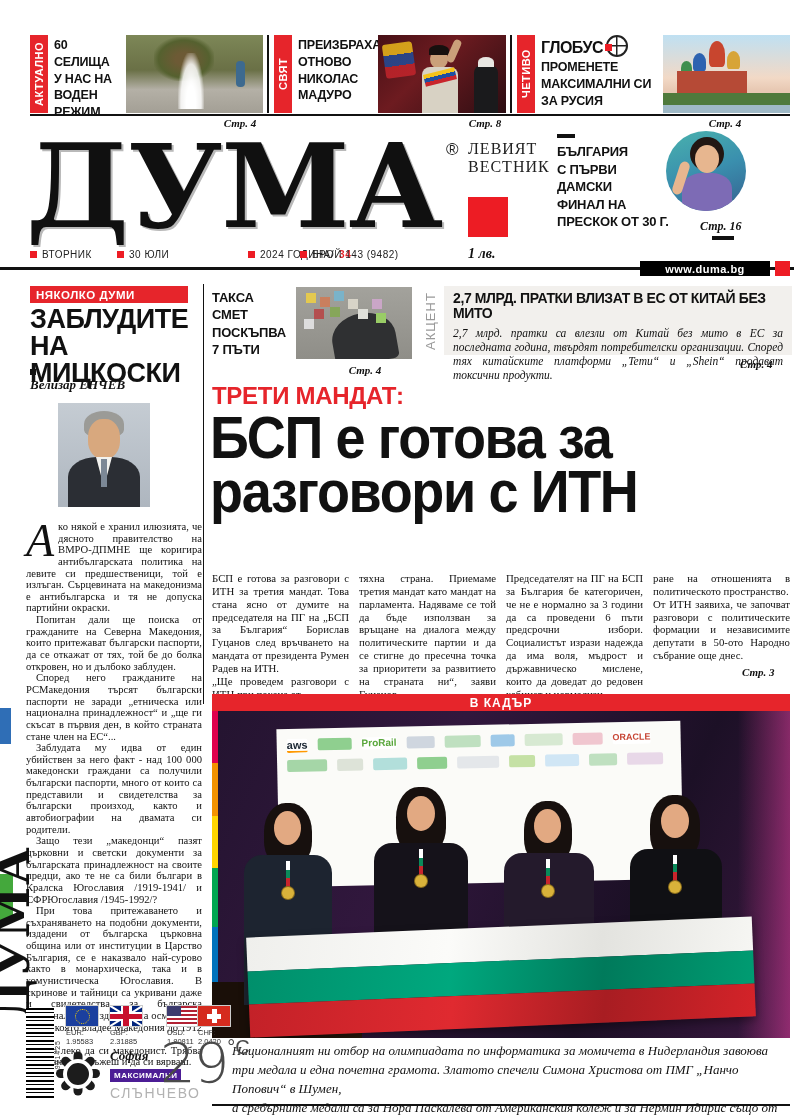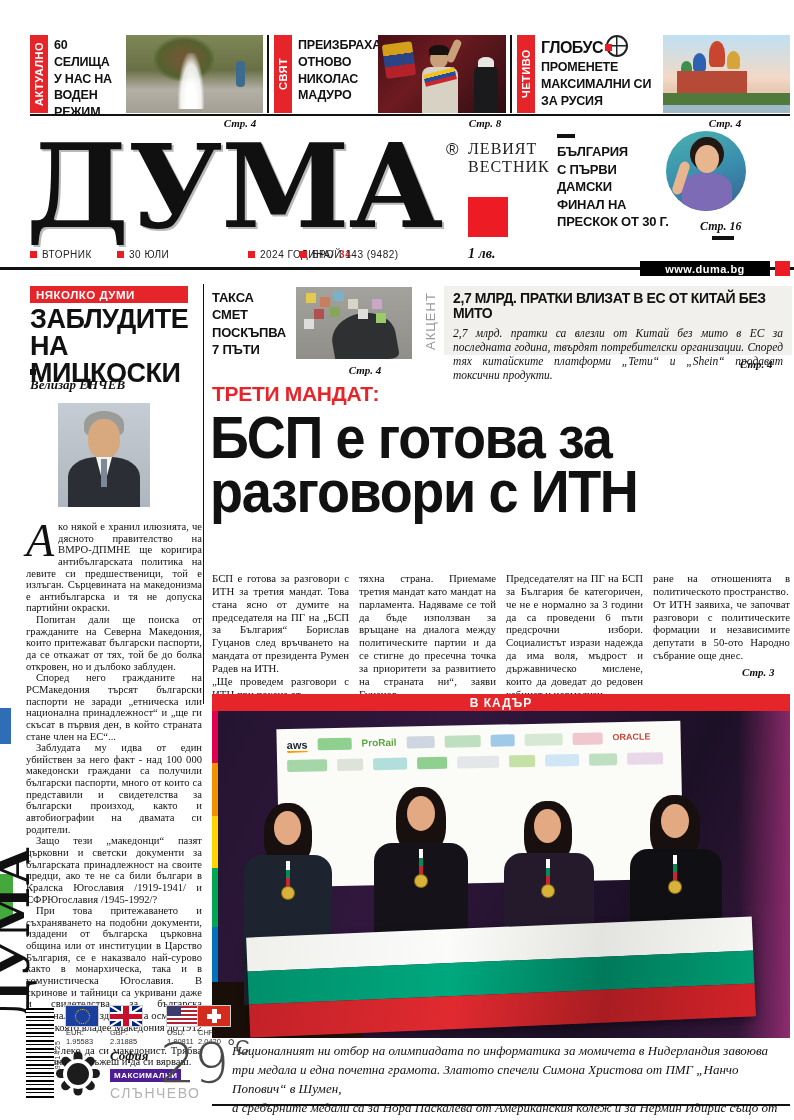--- a/index.html
+++ b/index.html
@@ -37,21 +37,21 @@
   .op-text p.first{text-indent:0;}
   .dropcap{float:left;font-family:"Liberation Serif",serif;font-style:italic;font-size:46px;line-height:.8;
            padding:2px 4px 0 0;}
   
   .acc-label{color:#9a9a9a;font-size:13px;letter-spacing:1px;writing-mode:vertical-rl;transform:rotate(180deg);
              display:flex;align-items:center;justify-content:center;}
   .acc-box{background:#f2f0ed;padding:5px 9px 6px 9px;}
   .acc-title{font-size:14px;font-weight:bold;letter-spacing:-0.4px;line-height:1.1;}
   .acc-text{font-family:"Liberation Serif",serif;font-style:italic;font-size:11.5px;line-height:1.22;text-align:justify;margin-top:4px;}
   
-  .lead-kicker{color:#e6252b;font-size:21px;font-weight:bold;letter-spacing:-0.3px;}
+  .lead-kicker{color:#e6252b;font-size:24px;font-weight:bold;letter-spacing:-0.3px;}
   .lead-line{font-size:60px;font-weight:bold;letter-spacing:-1.5px;line-height:1;transform:scaleX(.9);transform-origin:0 0;white-space:nowrap;}
   .subhead{font-size:17px;line-height:1.25;color:#1c1c1c;}
   .lead-cols{display:flex;gap:10px;}
   .lead-col{flex:1;font-family:"Liberation Serif",serif;font-size:10.8px;line-height:1.19;text-align:justify;white-space:pre-line;}
   
   .vkbar{background:#e6252b;color:#fff;font-weight:bold;font-size:12px;display:flex;align-items:center;justify-content:center;letter-spacing:1px;}
   .caption{font-family:"Liberation Serif",serif;font-style:italic;font-size:13px;line-height:1.45;white-space:pre-line;color:#111;}
   
   .flag{width:32px;height:20px;position:relative;box-shadow:0 0 0 1px #ccc;overflow:hidden;}
   .rate{font-size:7.5px;line-height:1.25;color:#333;margin-top:2px;}

